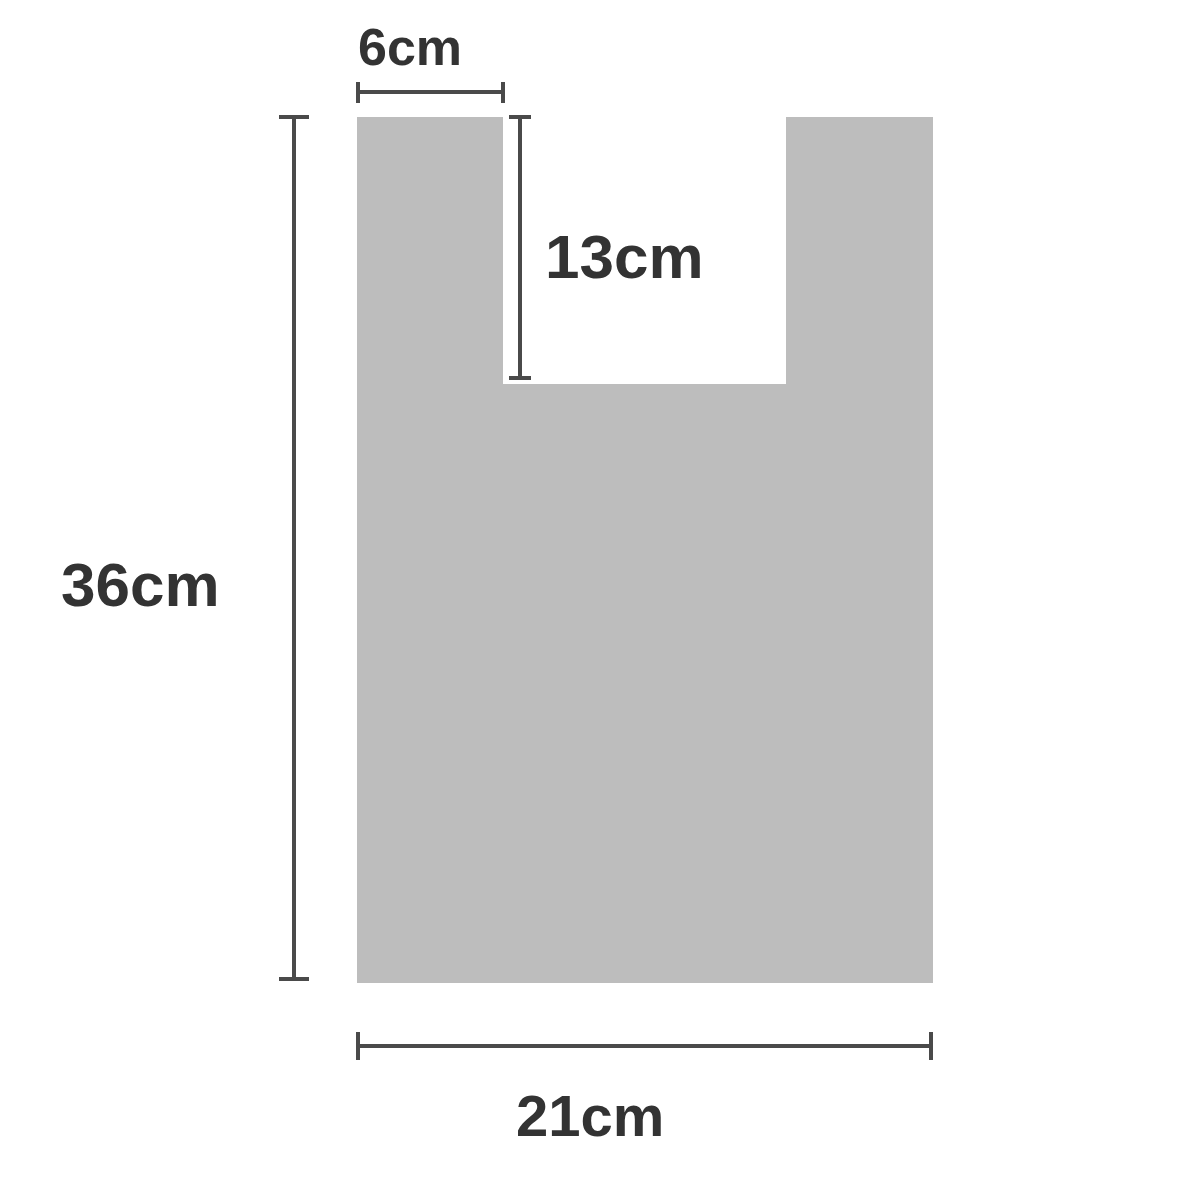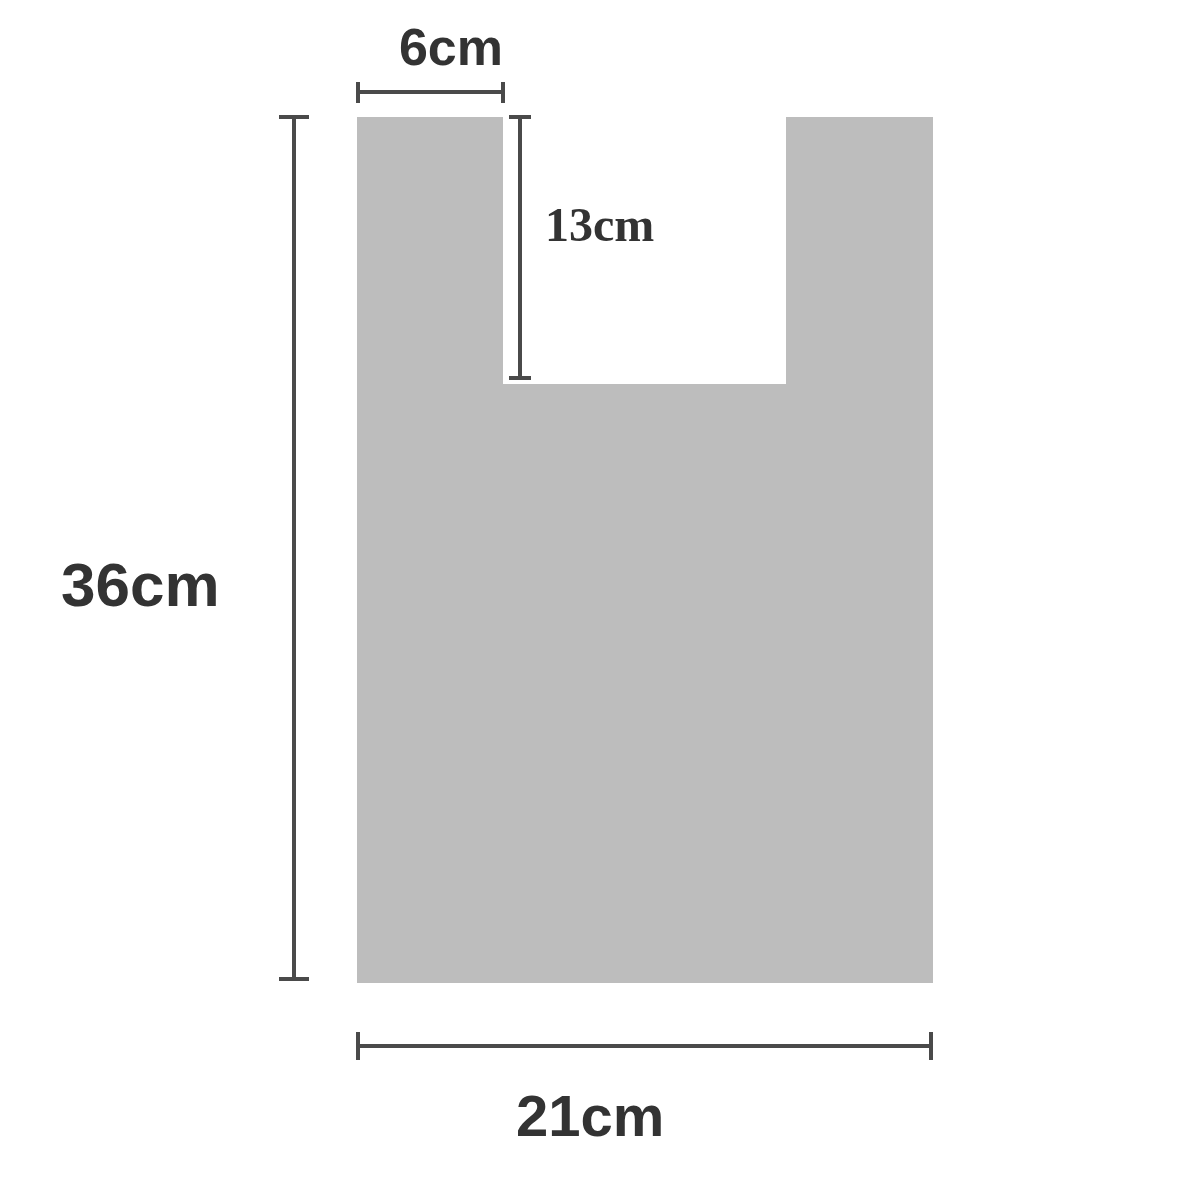--- a/index.html
+++ b/index.html
@@ -36,27 +36,27 @@
     color: var(--text-color, #333333);
     font-weight: bold;
     line-height: 1;
     white-space: nowrap;
   }
 
   
   .l6  { left: 358px; top: 90px;  width: 145px; height: 4px; }
   .t6a { left: 356px; top: 82px;  width: 4px;   height: 21px; }
   .t6b { left: 501px; top: 82px;  width: 4px;   height: 21px; }
-  .lab6 { left: 358px; top: 21px; width: 145px; text-align: right; font-size: 52px; }
+  .lab6 { left: 358px; top: 21px; width: 145px; text-align: left; font-size: 52px; }
 
   
   .l13  { left: 518px; top: 117px; width: 4px;  height: 263px; }
   .t13a { left: 509px; top: 115px; width: 22px; height: 4px; }
   .t13b { left: 509px; top: 376px; width: 22px; height: 4px; }
-  .lab13 { left: 545px; top: 201px; font-size: 48px; font-family: Liberation Serif, serif; }
+  .lab13 { left: 545px; top: 226px; font-size: 62px; }
 
   
   .l36  { left: 292px; top: 117px; width: 4px;  height: 864px; }
   .t36a { left: 279px; top: 115px; width: 30px; height: 4px; }
   .t36b { left: 279px; top: 977px; width: 30px; height: 4px; }
   .lab36 { left: 61px; top: 554px; width: 200px; font-size: 62px; }
 
   
   .l21  { left: 358px; top: 1044px; width: 573px; height: 4px; }
   .t21a { left: 356px; top: 1032px; width: 4px;   height: 28px; }

